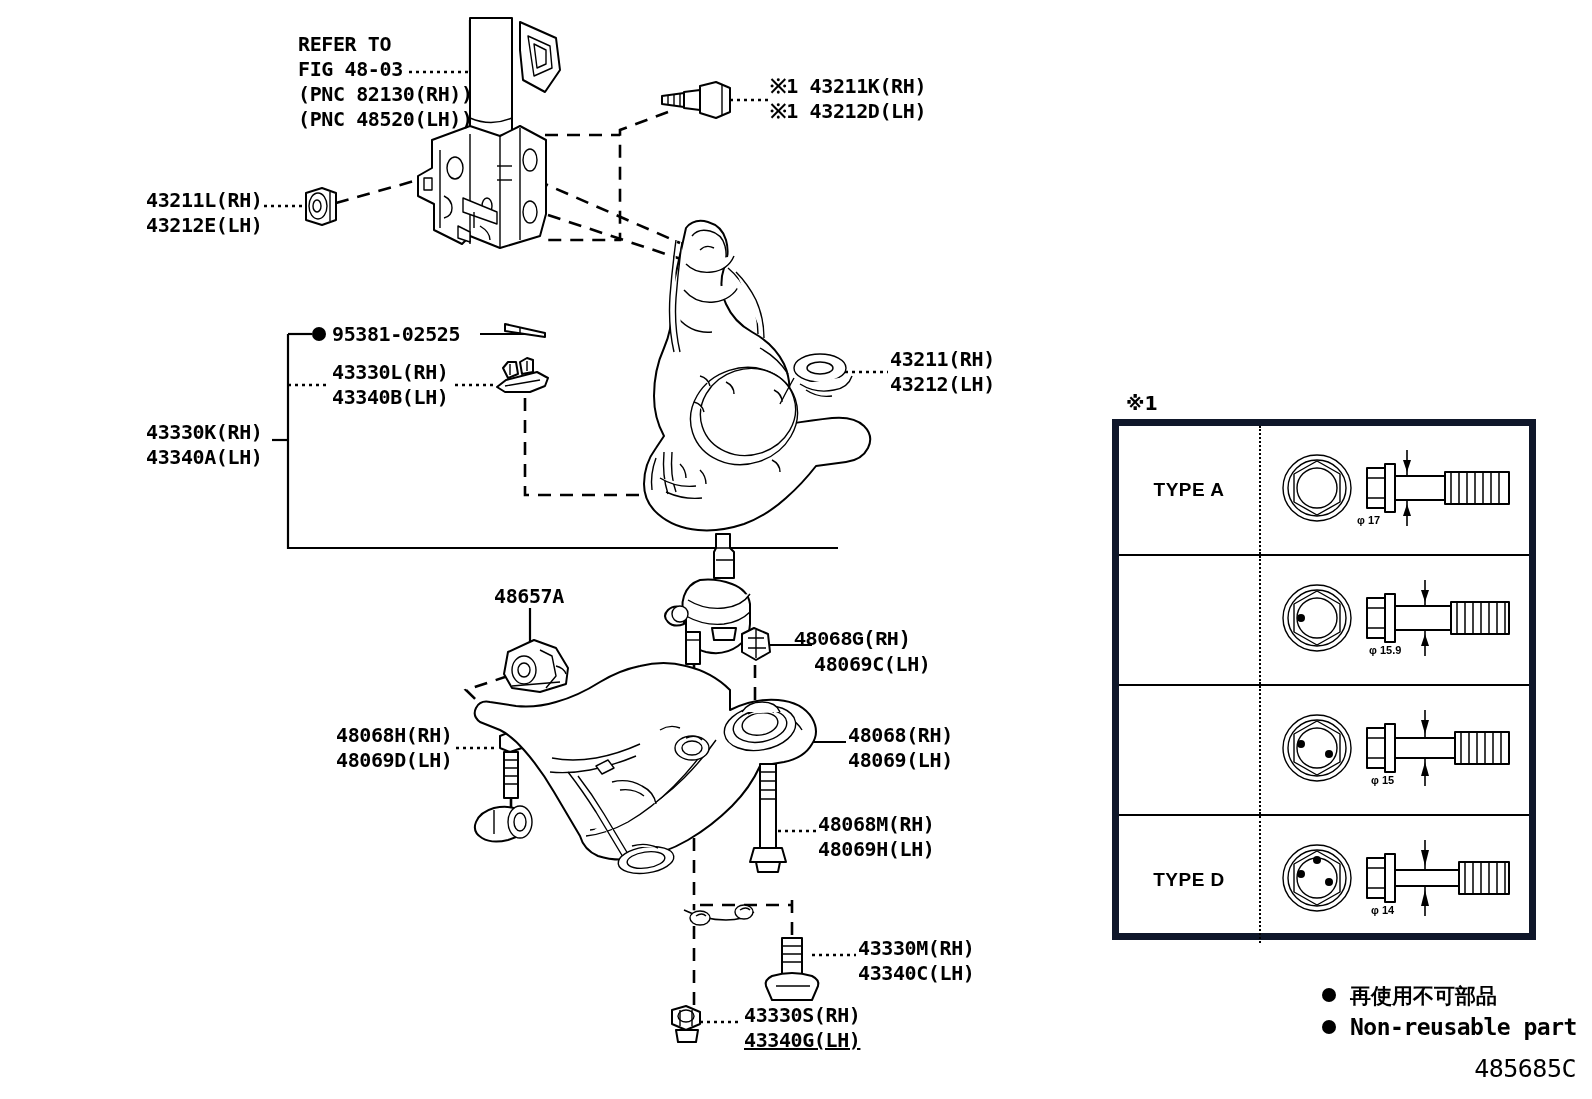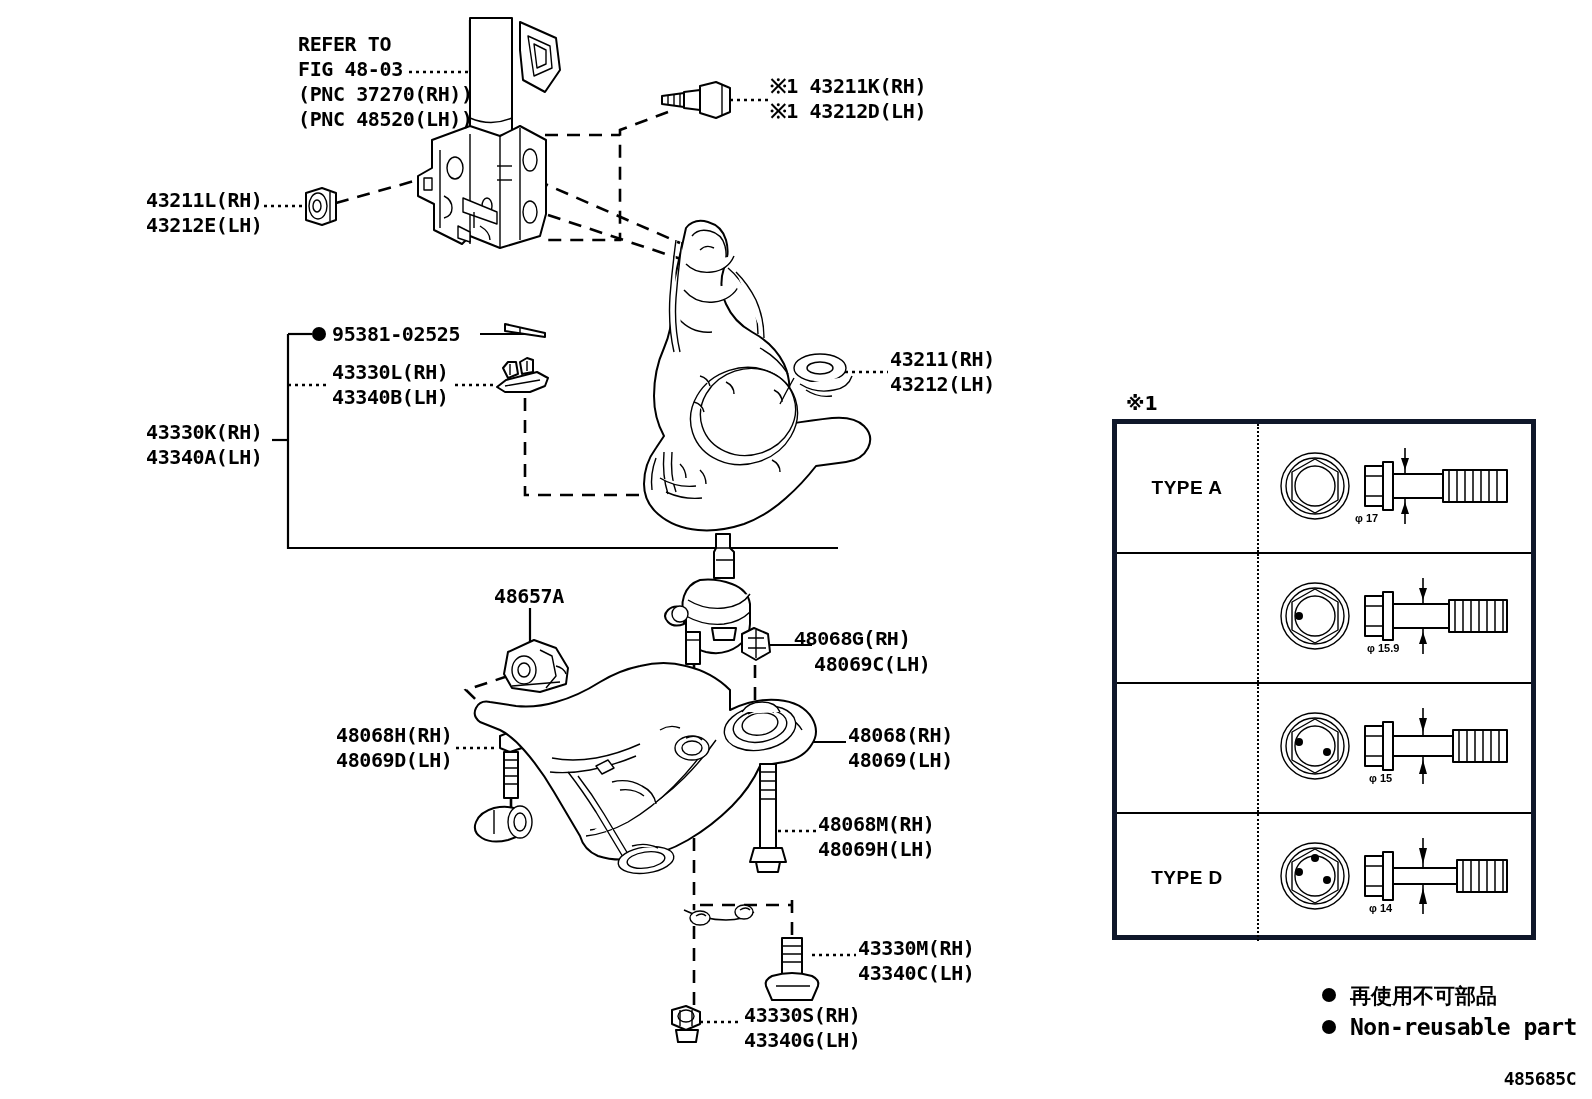--- a/index.html
+++ b/index.html
@@ -8,42 +8,42 @@
   #stage{position:absolute;left:0;top:0;width:1592px;height:1099px;}
 
   .lbl{position:absolute;white-space:pre;font-weight:bold;
        font-family:"DejaVu Sans Mono","Liberation Mono",monospace;
        font-size:20px;line-height:25px;letter-spacing:-0.4px;color:#000;}
 
   .dot{position:absolute;width:14px;height:14px;border-radius:50%;background:#000;}
 
   
   #typetable{position:absolute;left:1112px;top:419px;width:424px;height:521px;
-             border:5px solid #0f172a;box-sizing:border-box;}
+             border:7px solid #0f172a;box-sizing:border-box;}
   .trow{position:absolute;left:0;width:100%;height:130px;box-sizing:border-box;
         border-bottom:2px solid #000;}
   .trow.last{border-bottom:none;}
   .tdiv{position:absolute;left:140px;top:0;bottom:0;width:0;
         border-left:2px dotted #000;}
   .tname{position:absolute;left:0;top:0;width:140px;height:100%;
          display:flex;align-items:center;justify-content:center;
          font-family:"Liberation Sans",sans-serif;font-weight:bold;font-size:19px;
          letter-spacing:0.5px;}
   .tart{position:absolute;left:140px;right:0;top:0;bottom:0;}
   .phi{position:absolute;font-family:"Liberation Sans",sans-serif;
        font-weight:bold;font-size:11px;white-space:pre;}
 
   .star{position:absolute;font-family:"DejaVu Sans","Liberation Sans",sans-serif;
         font-weight:bold;font-size:19px;white-space:pre;}
 
   .legend{position:absolute;font-weight:bold;white-space:pre;}
   .legend.jp{font-family:Liberation Sans, sans-serif;font-size:21px;}
   .legend.en{font-family:"DejaVu Sans Mono","Liberation Mono",monospace;font-size:23px;letter-spacing:-0.5px;}
 
-  #figno{position:absolute;right:16px;bottom:10px;font-weight:bold;font-size:18px;
+  #figno{position:absolute;right:16px;bottom:16px;font-weight:normal;font-size:25px;
          font-family:"DejaVu Sans Mono","Liberation Mono",monospace;letter-spacing:-0.5px;}
 
   svg{position:absolute;left:0;top:0;overflow:visible;}
   .ln{stroke:#000;fill:none;}
   .solid{stroke-width:2.2;}
   .dotln{stroke-width:2.4;stroke-dasharray:3 4;stroke-linecap:butt;}
   .dashln{stroke-width:2.6;stroke-dasharray:13 9;}
   .thin{stroke-width:1.6;}
   .part{fill:#fff;stroke:#000;stroke-width:2;stroke-linejoin:round;}
   .partthin{fill:#fff;stroke:#000;stroke-width:1.4;stroke-linejoin:round;}
@@ -358,21 +358,21 @@
     <g>
       <path class="part" d="M672,1010 L686,1006 L700,1012 L700,1024 L686,1030 L672,1024 Z"></path>
       <path class="part" d="M676,1030 L698,1030 L696,1042 L678,1042 Z"></path>
       <ellipse class="partthin" cx="686" cy="1016" rx="8" ry="6"></ellipse>
       <path class="partthin" d="M680,1010 L680,1026 M692,1010 L692,1026"></path>
     </g>
   </svg>
 
   <div class="lbl" style="left:298px;top:32px;">REFER TO</div>
   <div class="lbl" style="left:298px;top:57px;">FIG 48-03</div>
-  <div class="lbl" style="left:298px;top:82px;">(PNC 37270(RH))</div>
+  <div class="lbl" style="left:298px;top:82px;">(PNC 82130(RH))</div>
   <div class="lbl" style="left:298px;top:107px;">(PNC 48520(LH))</div>
 
   <div class="lbl" style="left:146px;top:188px;">43211L(RH)</div>
   <div class="lbl" style="left:146px;top:213px;">43212E(LH)</div>
 
   <div class="lbl" style="left:770px;top:74px;">※1 43211K(RH)</div>
   <div class="lbl" style="left:770px;top:99px;">※1 43212D(LH)</div>
 
   <div class="dot" style="left:312px;top:327px;"></div>
   <div class="lbl" style="left:332px;top:322px;">95381-02525</div>
@@ -397,21 +397,21 @@
   <div class="lbl" style="left:848px;top:723px;">48068(RH)</div>
   <div class="lbl" style="left:848px;top:748px;">48069(LH)</div>
 
   <div class="lbl" style="left:818px;top:812px;">48068M(RH)</div>
   <div class="lbl" style="left:818px;top:837px;">48069H(LH)</div>
 
   <div class="lbl" style="left:858px;top:936px;">43330M(RH)</div>
   <div class="lbl" style="left:858px;top:961px;">43340C(LH)</div>
 
   <div class="lbl" style="left:744px;top:1003px;">43330S(RH)</div>
-  <div class="lbl" style="left:744px;top:1028px;">43340G(LH)</div>
+  <div class="lbl" style="left:744px;top:1028px;text-decoration:underline;">43340G(LH)</div>
 
   <div class="star" style="left:1126px;top:392px;">※1</div>
 
   <div id="typetable">
 
     <div class="trow" style="top:0px;">
       <div class="tname">TYPE A</div>
       <div class="tdiv"></div>
       <div class="tart">
         <svg width="284" height="130">

